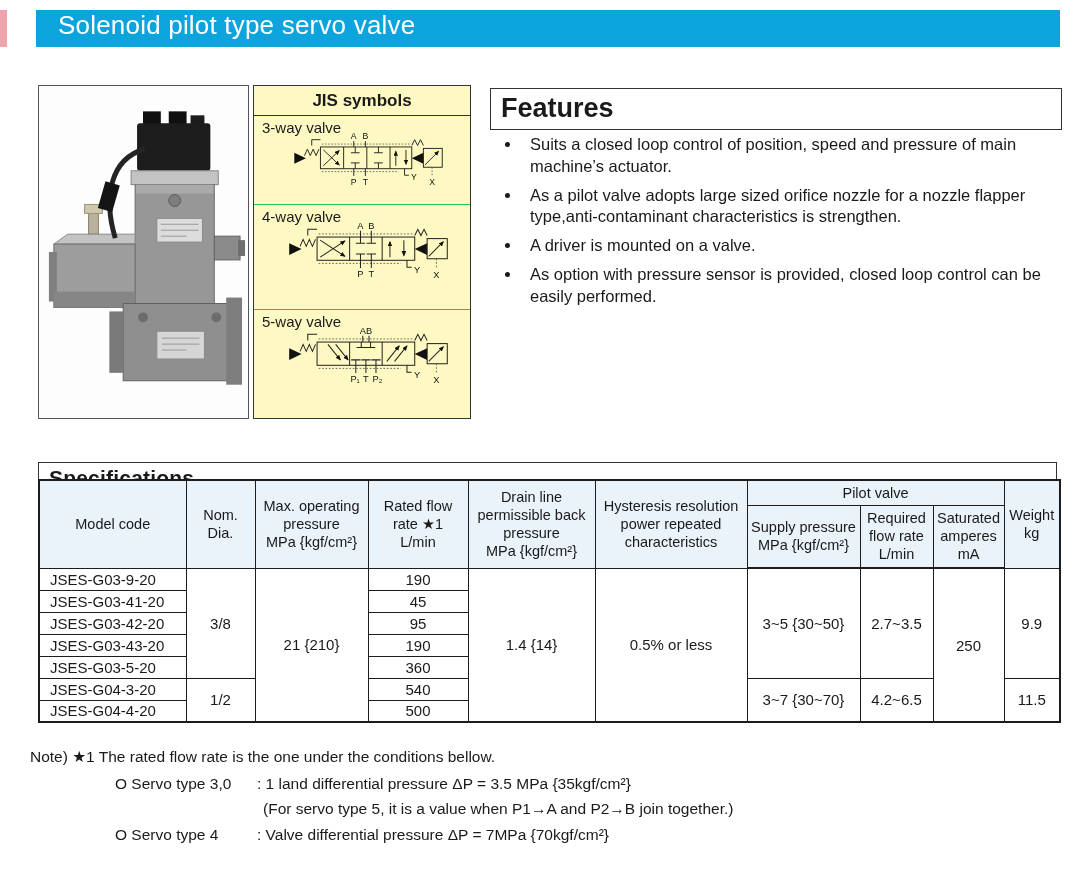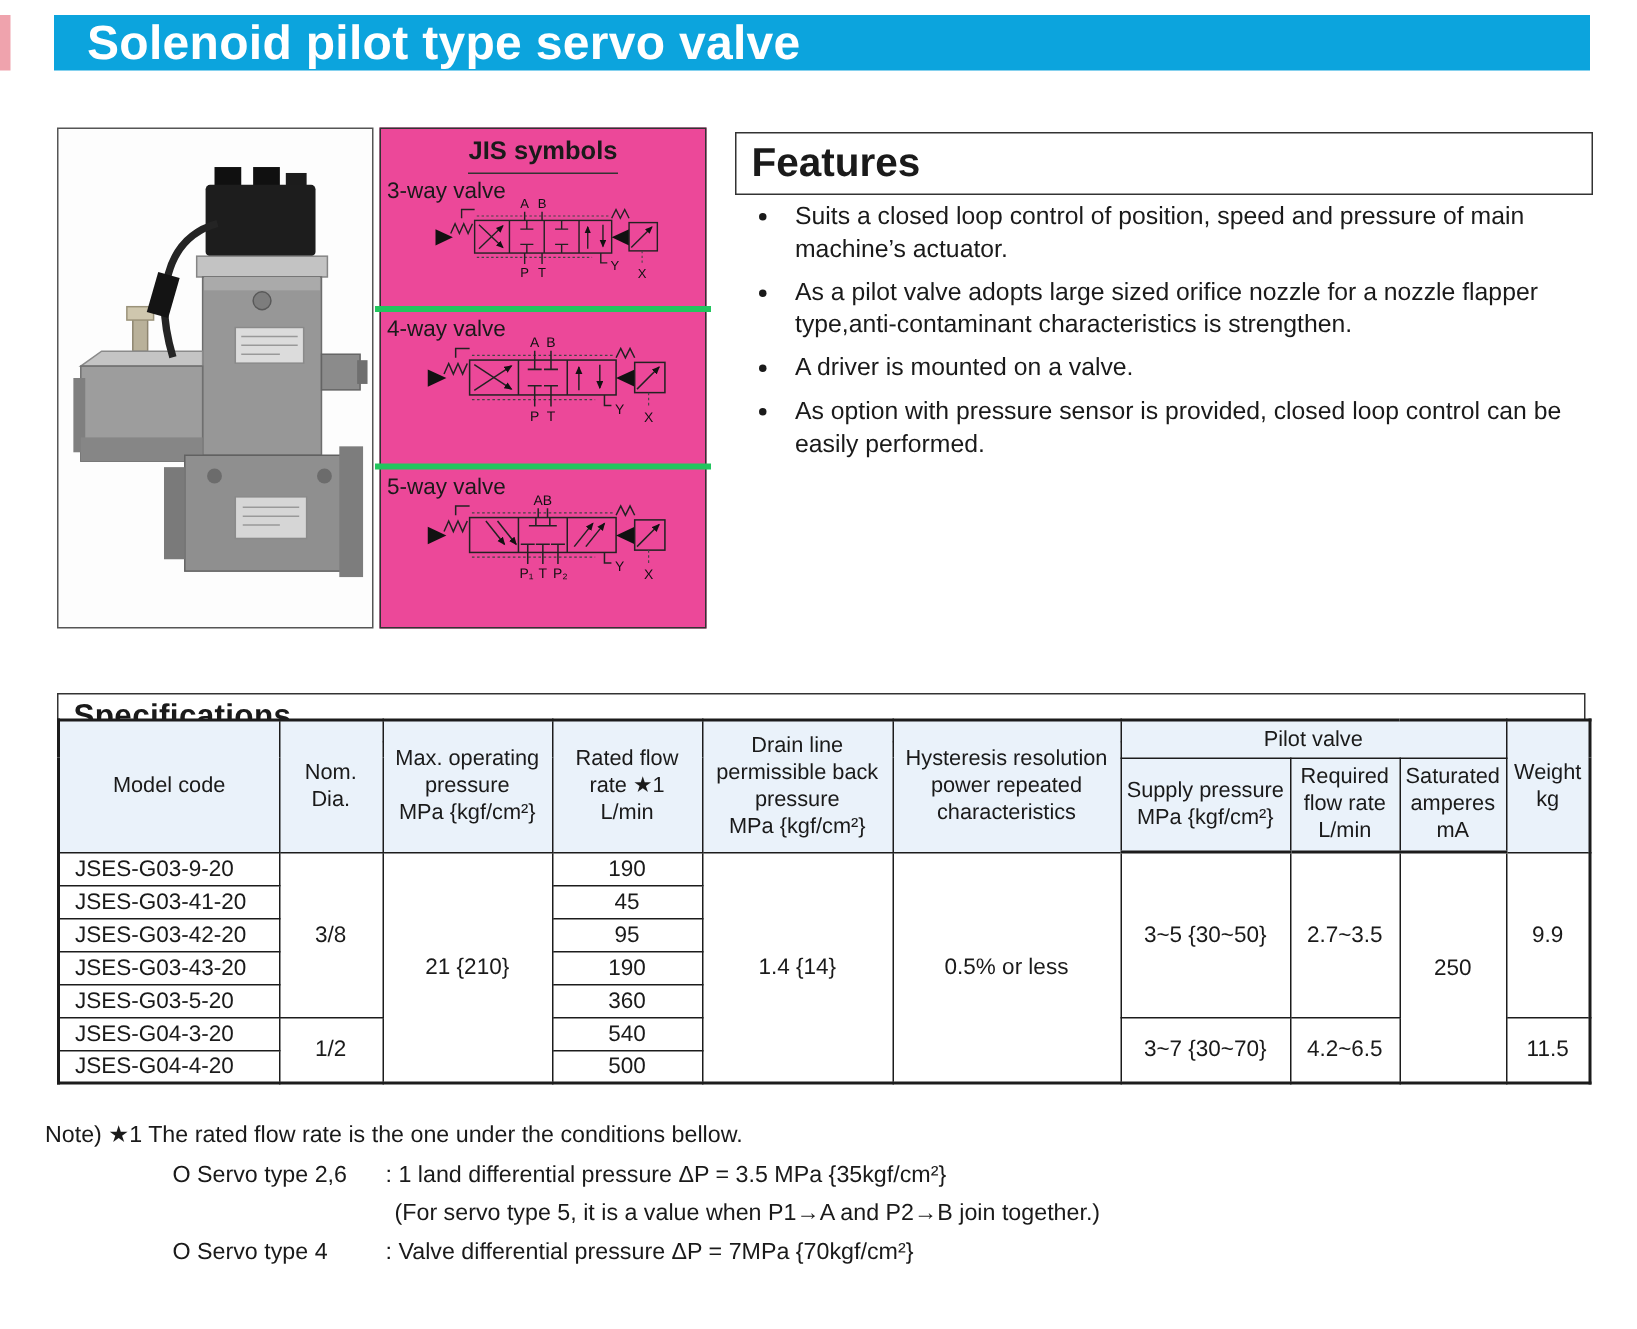--- a/index.html
+++ b/index.html
@@ -5,42 +5,42 @@
   html,body{margin:0;padding:0;}
   body{
     width:1091px;height:886px;position:relative;background:#ffffff;
     font-family:"Liberation Sans","DejaVu Sans",sans-serif;color:#1a1a1a;
     overflow:hidden;
   }
   
   .edge-strip{position:absolute;left:0;top:10px;width:7px;height:37px;background:#efa3ad;}
   .title-bar{
     position:absolute;left:36px;top:10px;width:1024px;height:37px;
-    background:#0ca4dd;color:#fff;font-weight:bold;font-size:32px;
+    background:#0ca4dd;color:#fff;font-weight:normal;font-size:26px;
     display:flex;align-items:flex-start;padding-left:22px;box-sizing:border-box;
     letter-spacing:.2px;
   }
   
   .photo-box{
     position:absolute;left:38px;top:85px;width:211px;height:334px;
     border:1px solid #555;box-sizing:border-box;background:#fdfdfd;
     display:flex;align-items:center;justify-content:center;
   }
   
   .jis-box{
     position:absolute;left:253px;top:85px;width:218px;height:334px;
-    border:1px solid #333;box-sizing:border-box;background:#ec4899;
-    display:flex;flex-direction:column;align-items:center;
+    border:1px solid #333;box-sizing:border-box;background:#fef9c3;
+    display:flex;flex-direction:column;
   }
   .jis-title{
     height:29px;border-bottom:1px solid #333;display:flex;align-items:center;justify-content:center;
     font-weight:bold;font-size:17px;flex:none;
   }
   .jis-section{position:relative;padding:1px 0 0 6px;box-sizing:border-box;}
-  .jis-section + .jis-section{border-top:4px solid #22c55e;}
+  .jis-section + .jis-section{border-top:1px solid #22c55e;}
   .jis-section .valve-label{font-size:15px;position:absolute;left:8px;top:3px;}
   .jis-section svg{display:block;margin:14px auto 0 auto;}
   .s1{height:88px;flex:none;}
   .s2{height:105px;flex:none;}
   .s3{flex:1;}
   .st{stroke:#222;fill:none;stroke-width:1.3;}
   .fillb{fill:#111;stroke:none;}
   .dot{stroke:#444;fill:none;stroke-width:1;stroke-dasharray:2.2,2.2;}
   .ptxt{font-size:12px;fill:#111;text-anchor:middle;font-family:"Liberation Sans",sans-serif;}
   
@@ -340,21 +340,21 @@
     <tr>
       <td class="model">JSES-G04-4-20</td>
       <td>500</td>
     </tr>
   </tbody>
 </table>
 
 <div class="notes">
   <div class="note-heading">Note) ★1 The rated flow rate is the one under the conditions bellow.</div>
   <div class="note-item">
-    <span class="note-label">O Servo type 2,6</span>
+    <span class="note-label">O Servo type 3,0</span>
     <span>: 1 land differential pressure ΔP = 3.5 MPa {35kgf/cm²}</span>
   </div>
   <div class="note-sub">(For servo type 5, it is a value when P1→A and P2→B join together.)</div>
   <div class="note-item">
     <span class="note-label">O Servo type 4</span>
     <span>: Valve differential pressure  ΔP = 7MPa {70kgf/cm²}</span>
   </div>
 </div>
 
 </body></html>

